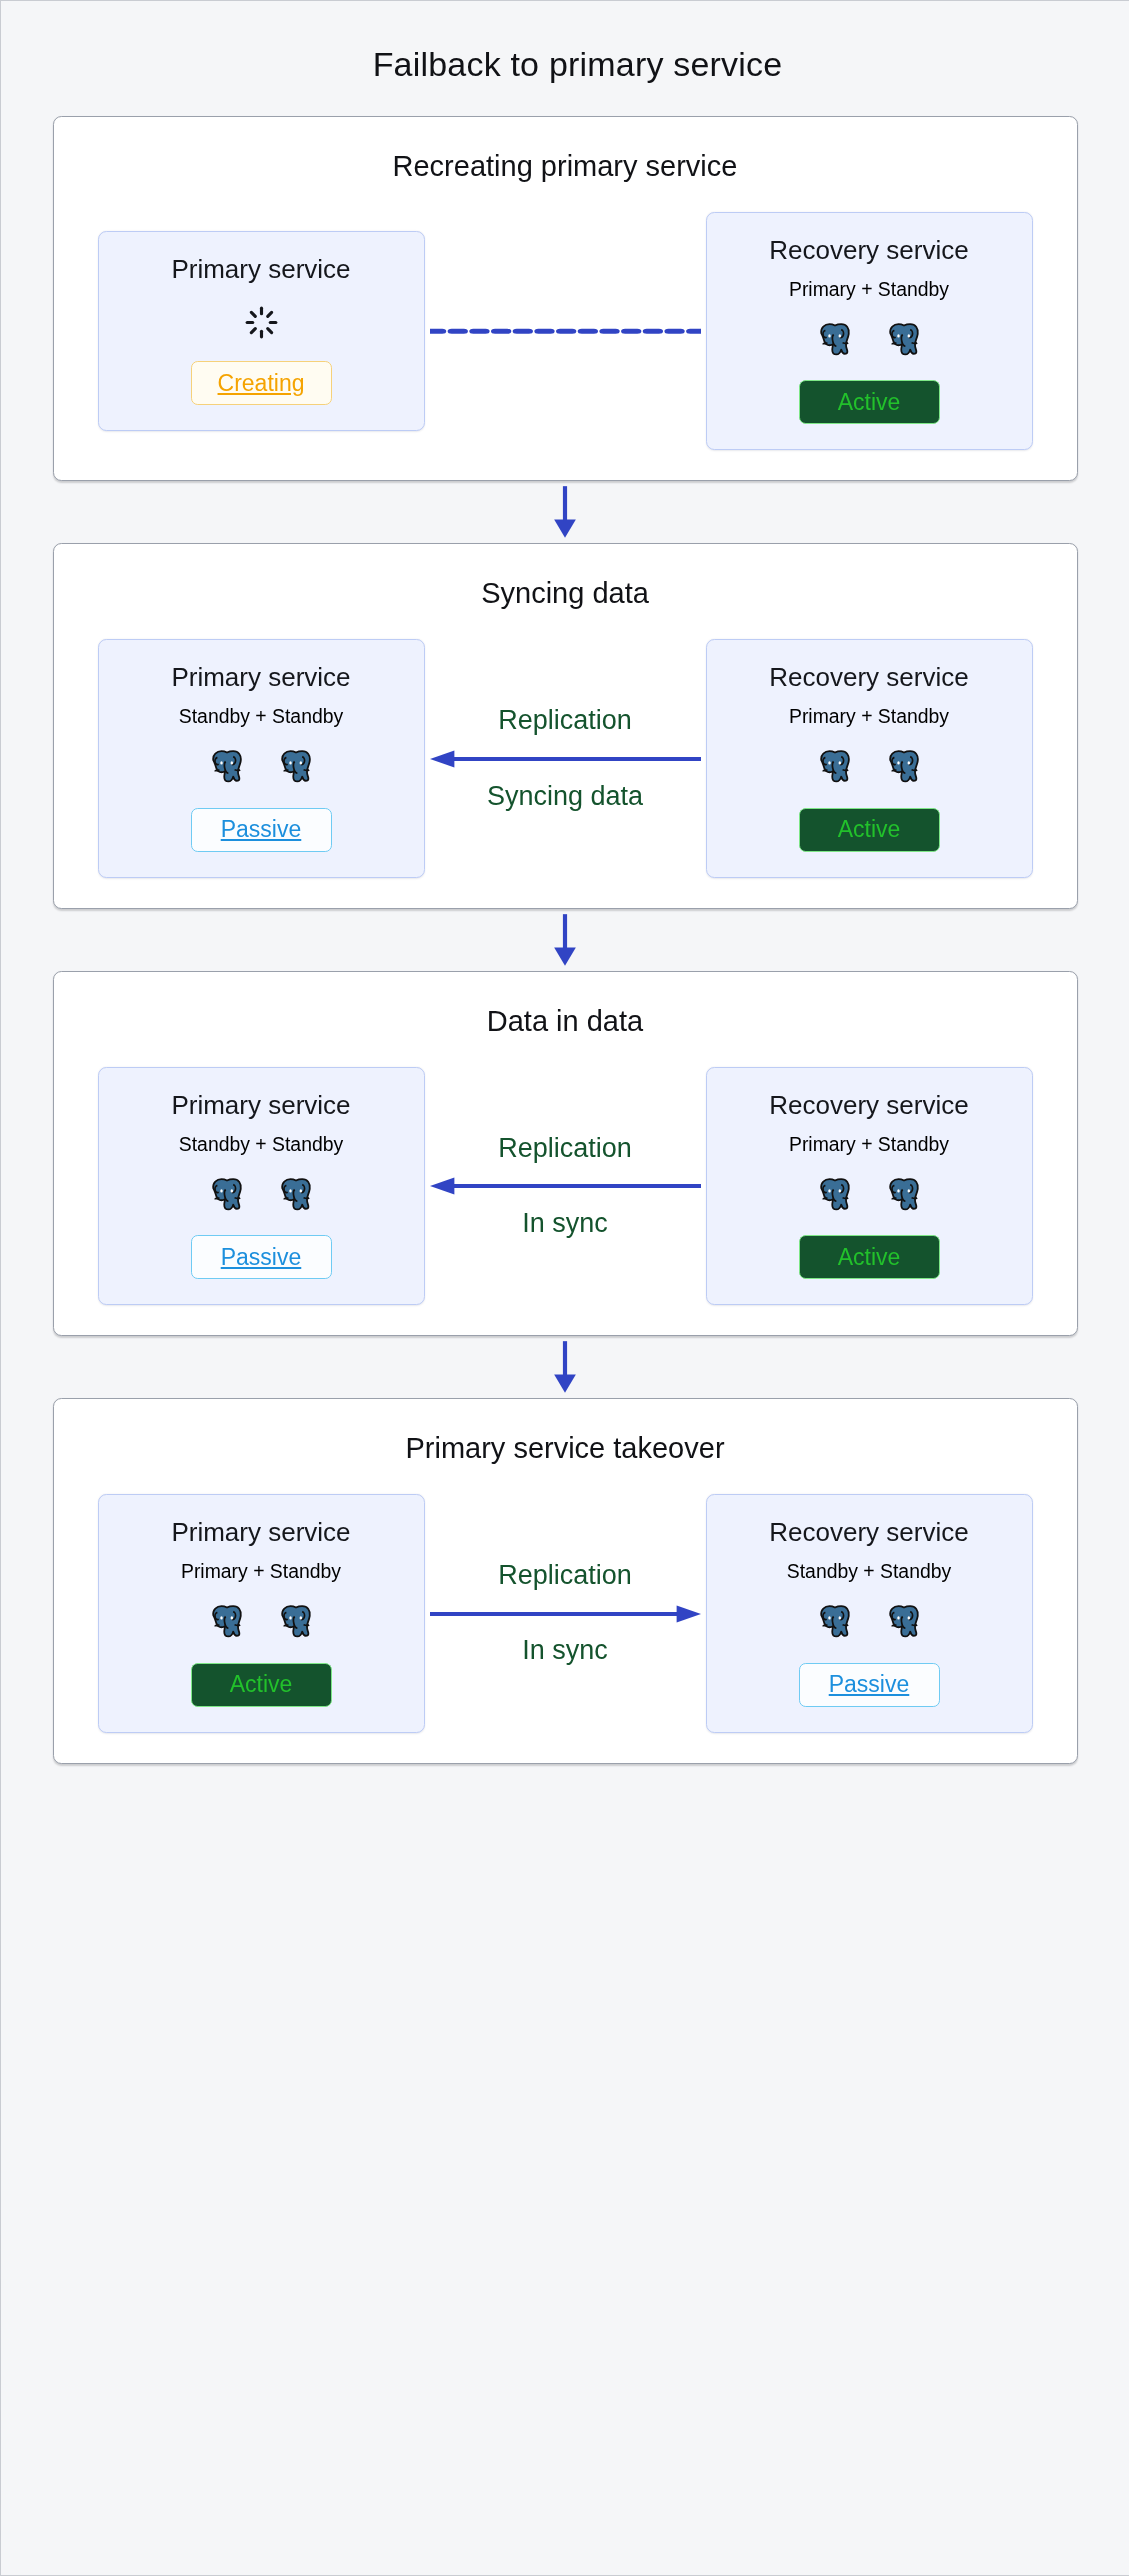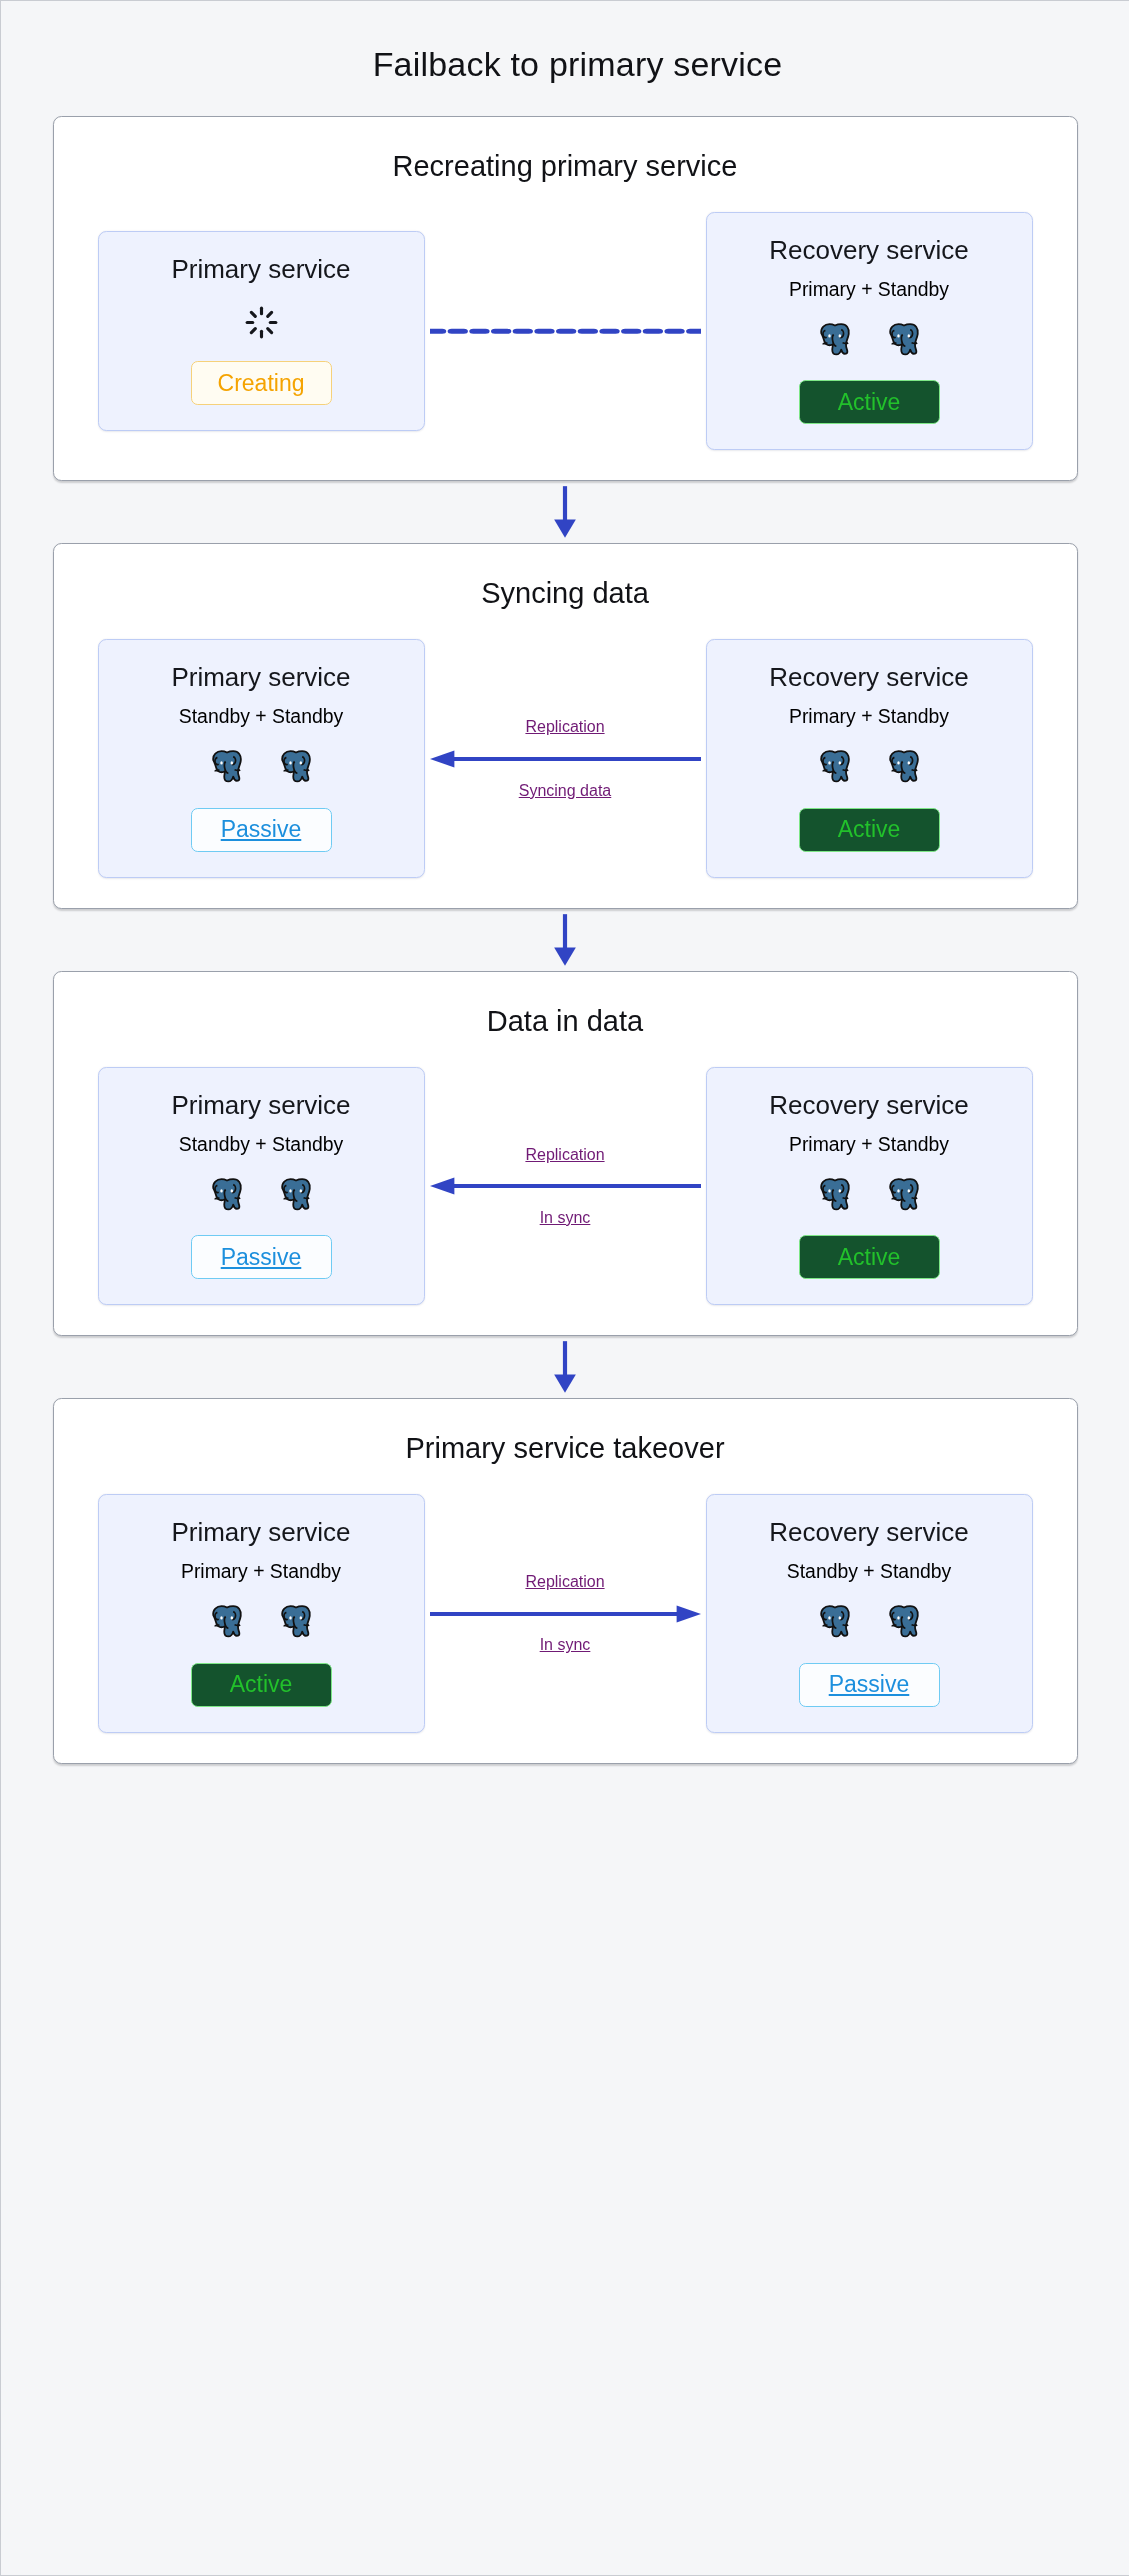--- a/index.html
+++ b/index.html
@@ -128,39 +128,38 @@
     align-items: center;
     justify-content: center;
     border-radius: 6.7px;
     font-size: 23px;
     padding: 7.6px 22px;
     min-width: 141px;
     white-space: nowrap;
   }
   .badge-active  { color: #22c12b; border: 1.3px solid #7ee787; background: #14532d; }
   .badge-passive { color: #1c8fdd; border: 1.3px solid #6fcbf3; background: #fbfdff; text-decoration: underline; }
-  .badge-creating{ color: #f5a300; border: 1.3px solid #f6d17a; background: #fffcf2; }
+  .badge-creating{ color: #f5a300; border: 1.3px solid #f6d17a; background: #fffcf2; text-decoration: underline; }
 
   
   .hconn {
     flex: 1 1 auto;
     min-width: 101px;
     display: flex;
     flex-direction: column;
     align-items: center;
     justify-content: center;
     padding: 0 5px;
   }
   .hconn-label {
-    font-size: 16px;
-    color: #701a75;
+    font-size: 27px;
+    color: #14532d;
     line-height: 1.1;
     text-align: center;
     white-space: nowrap;
-    text-decoration: underline;
   }
   .hconn-label.top { margin-bottom: 11.8px; }
   .hconn-label.bottom { margin-top: 11.8px; }
   .hconn-arrow { width: 100%; height: 22px; display: block; }
   .hconn-dashed { width: 100%; height: 6.7px; display: block; }
 
   
   .vconn {
     height: 62px;
     display: flex;

